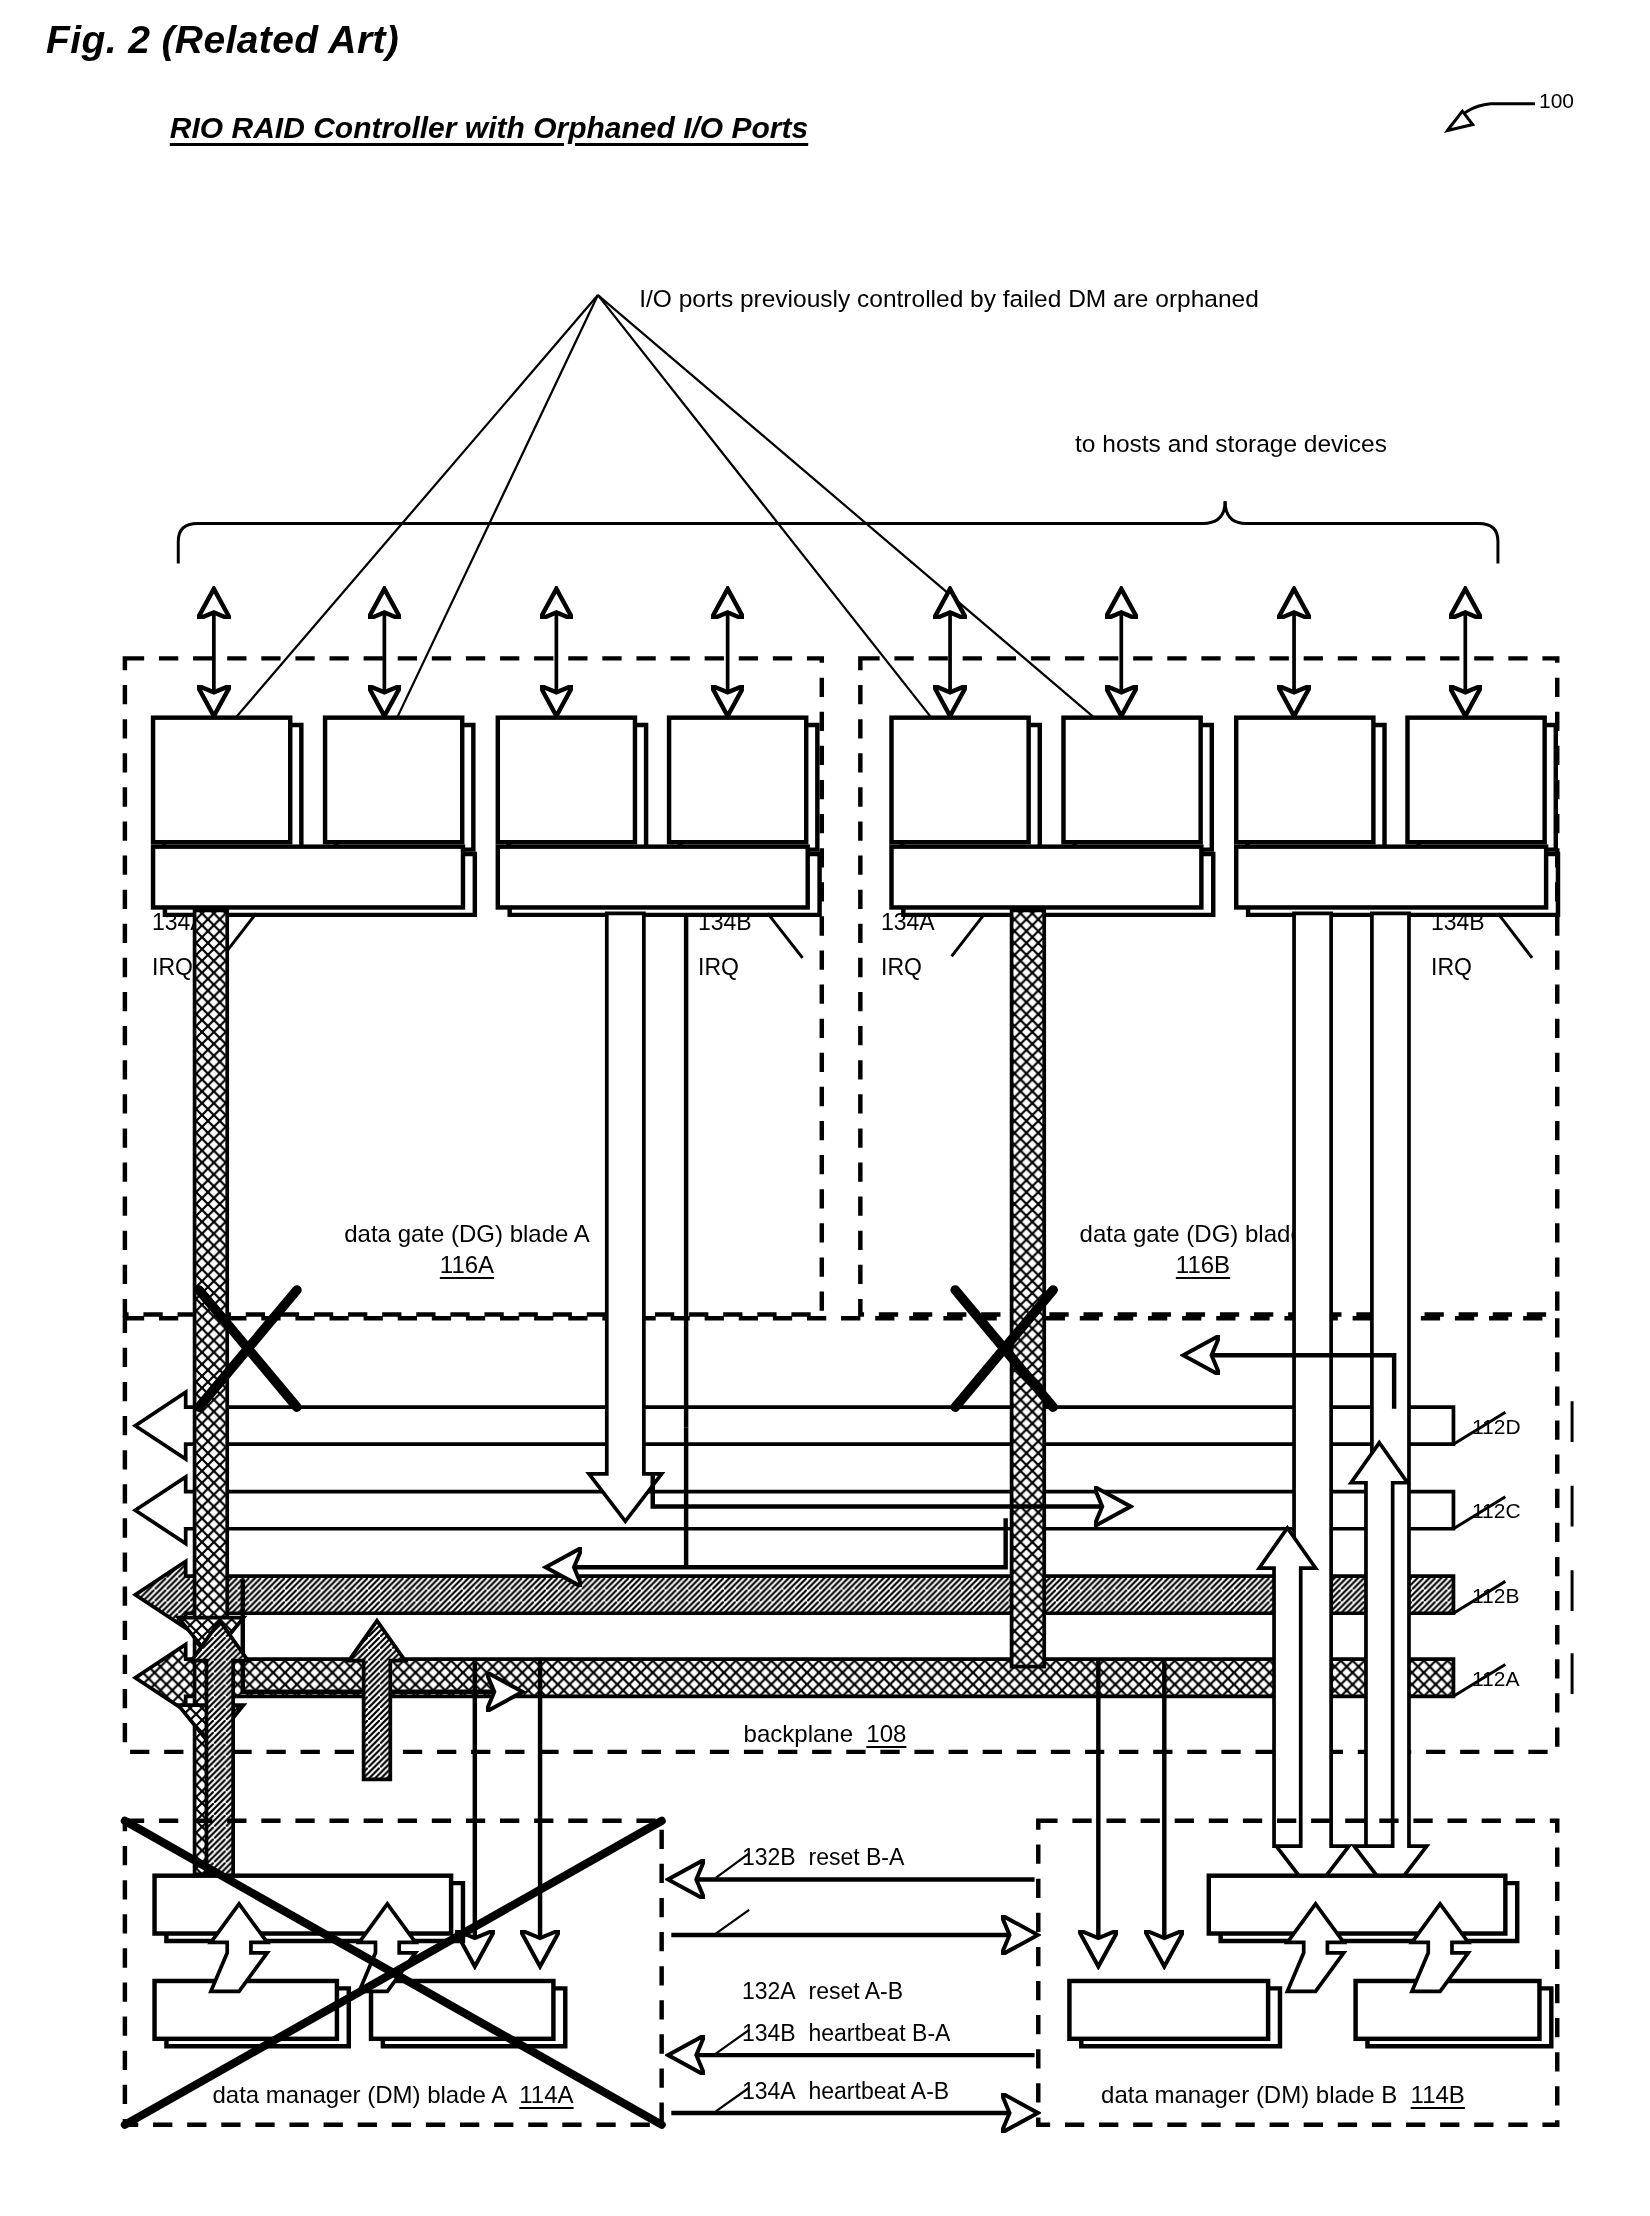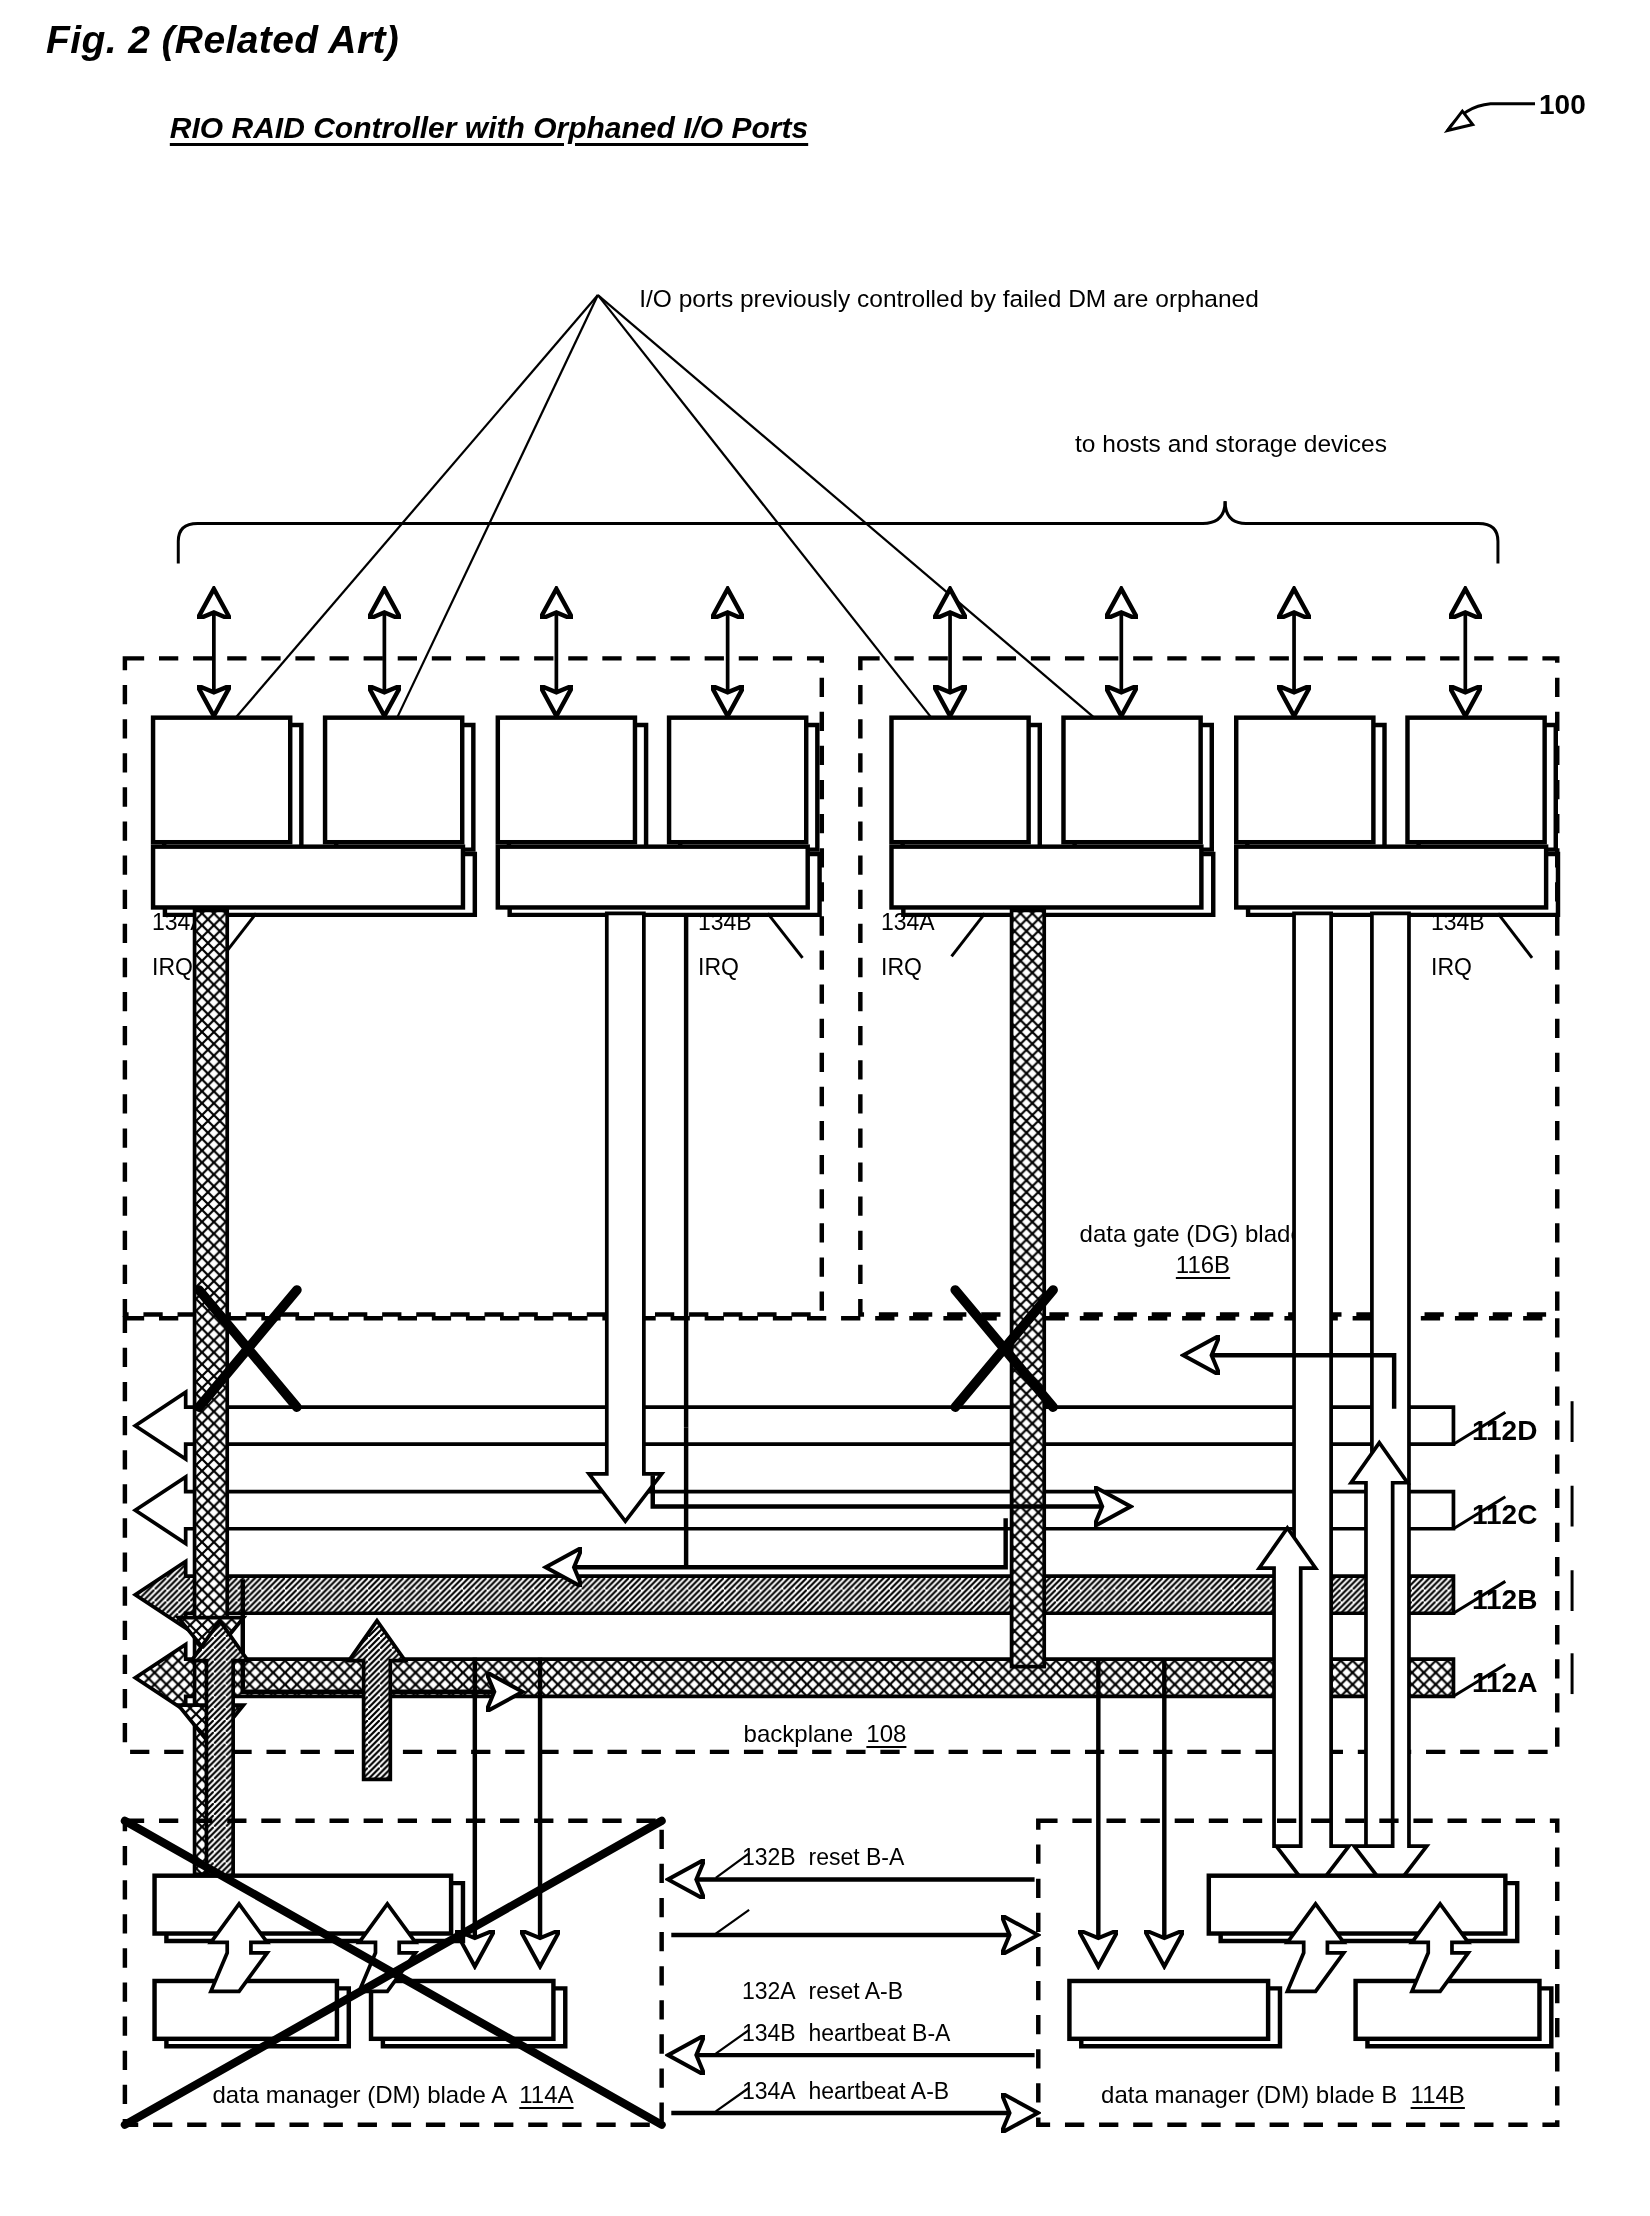--- a/index.html
+++ b/index.html
@@ -7,41 +7,45 @@
        font-family:"Liberation Sans","DejaVu Sans",sans-serif;color:#000;}
   #root{position:absolute;left:0;top:0;width:1651px;height:1704px;}
   svg{position:absolute;left:0;top:0;width:1651px;height:2216px;overflow:visible;}
   .txt{position:absolute;white-space:nowrap;color:#000;}
   .ctr{transform:translateX(-50%);text-align:left;}
   .figlabel{font-style:italic;font-weight:bold;font-size:39px;letter-spacing:0.4px;}
   .figtitle{font-style:italic;font-weight:bold;font-size:30px;
             text-decoration:underline;text-underline-offset:5.2px;}
   .callout{font-size:24.5px;}
   .small{font-size:23px;}
-  .ref{font-size:28px;font-weight:bold;}
+  .ref{font-size:21px;}
   .u{text-decoration:underline;text-underline-offset:3.7px;}
   .boxtext{font-size:24px;line-height:1.30;text-align:center;}
   .ctrlabel{font-size:24px;}
   .bladelabel{font-size:24px;text-align:center;line-height:1.28;}
 </style>
 </head>
 <body>
 
 <div id="root">
 
   <div class="txt figlabel" style="left:46px;top:18px;">Fig. 2 (Related Art)</div>
 
   <div class="txt figtitle ctr" style="left:489px;top:111px;">RIO RAID Controller with Orphaned I/O Ports</div>
 
   <div class="txt ref" style="left:1539px;top:89px;">100</div>
 
   <div class="txt callout ctr" style="left:949px;top:285px;">I/O ports previously controlled by failed DM are orphaned</div>
 
   <div class="txt callout ctr" style="left:1231px;top:430px;">to hosts and storage devices</div>
 
+  <div class="txt bladelabel ctr" style="left:467px;top:1219px;">
+    <div>data gate (DG) blade A</div>
+    <div class="u">116A</div>
+  </div>
   <div class="txt bladelabel ctr" style="left:1203px;top:1219px;">
     <div>data gate (DG) blade B</div>
     <div class="u">116B</div>
   </div>
 
   <div class="txt small" style="left:152px;top:909px;">134A</div>
   <div class="txt small" style="left:152px;top:954px;">IRQ</div>
   <div class="txt small" style="left:698px;top:909px;">134B</div>
   <div class="txt small" style="left:698px;top:954px;">IRQ</div>
 

